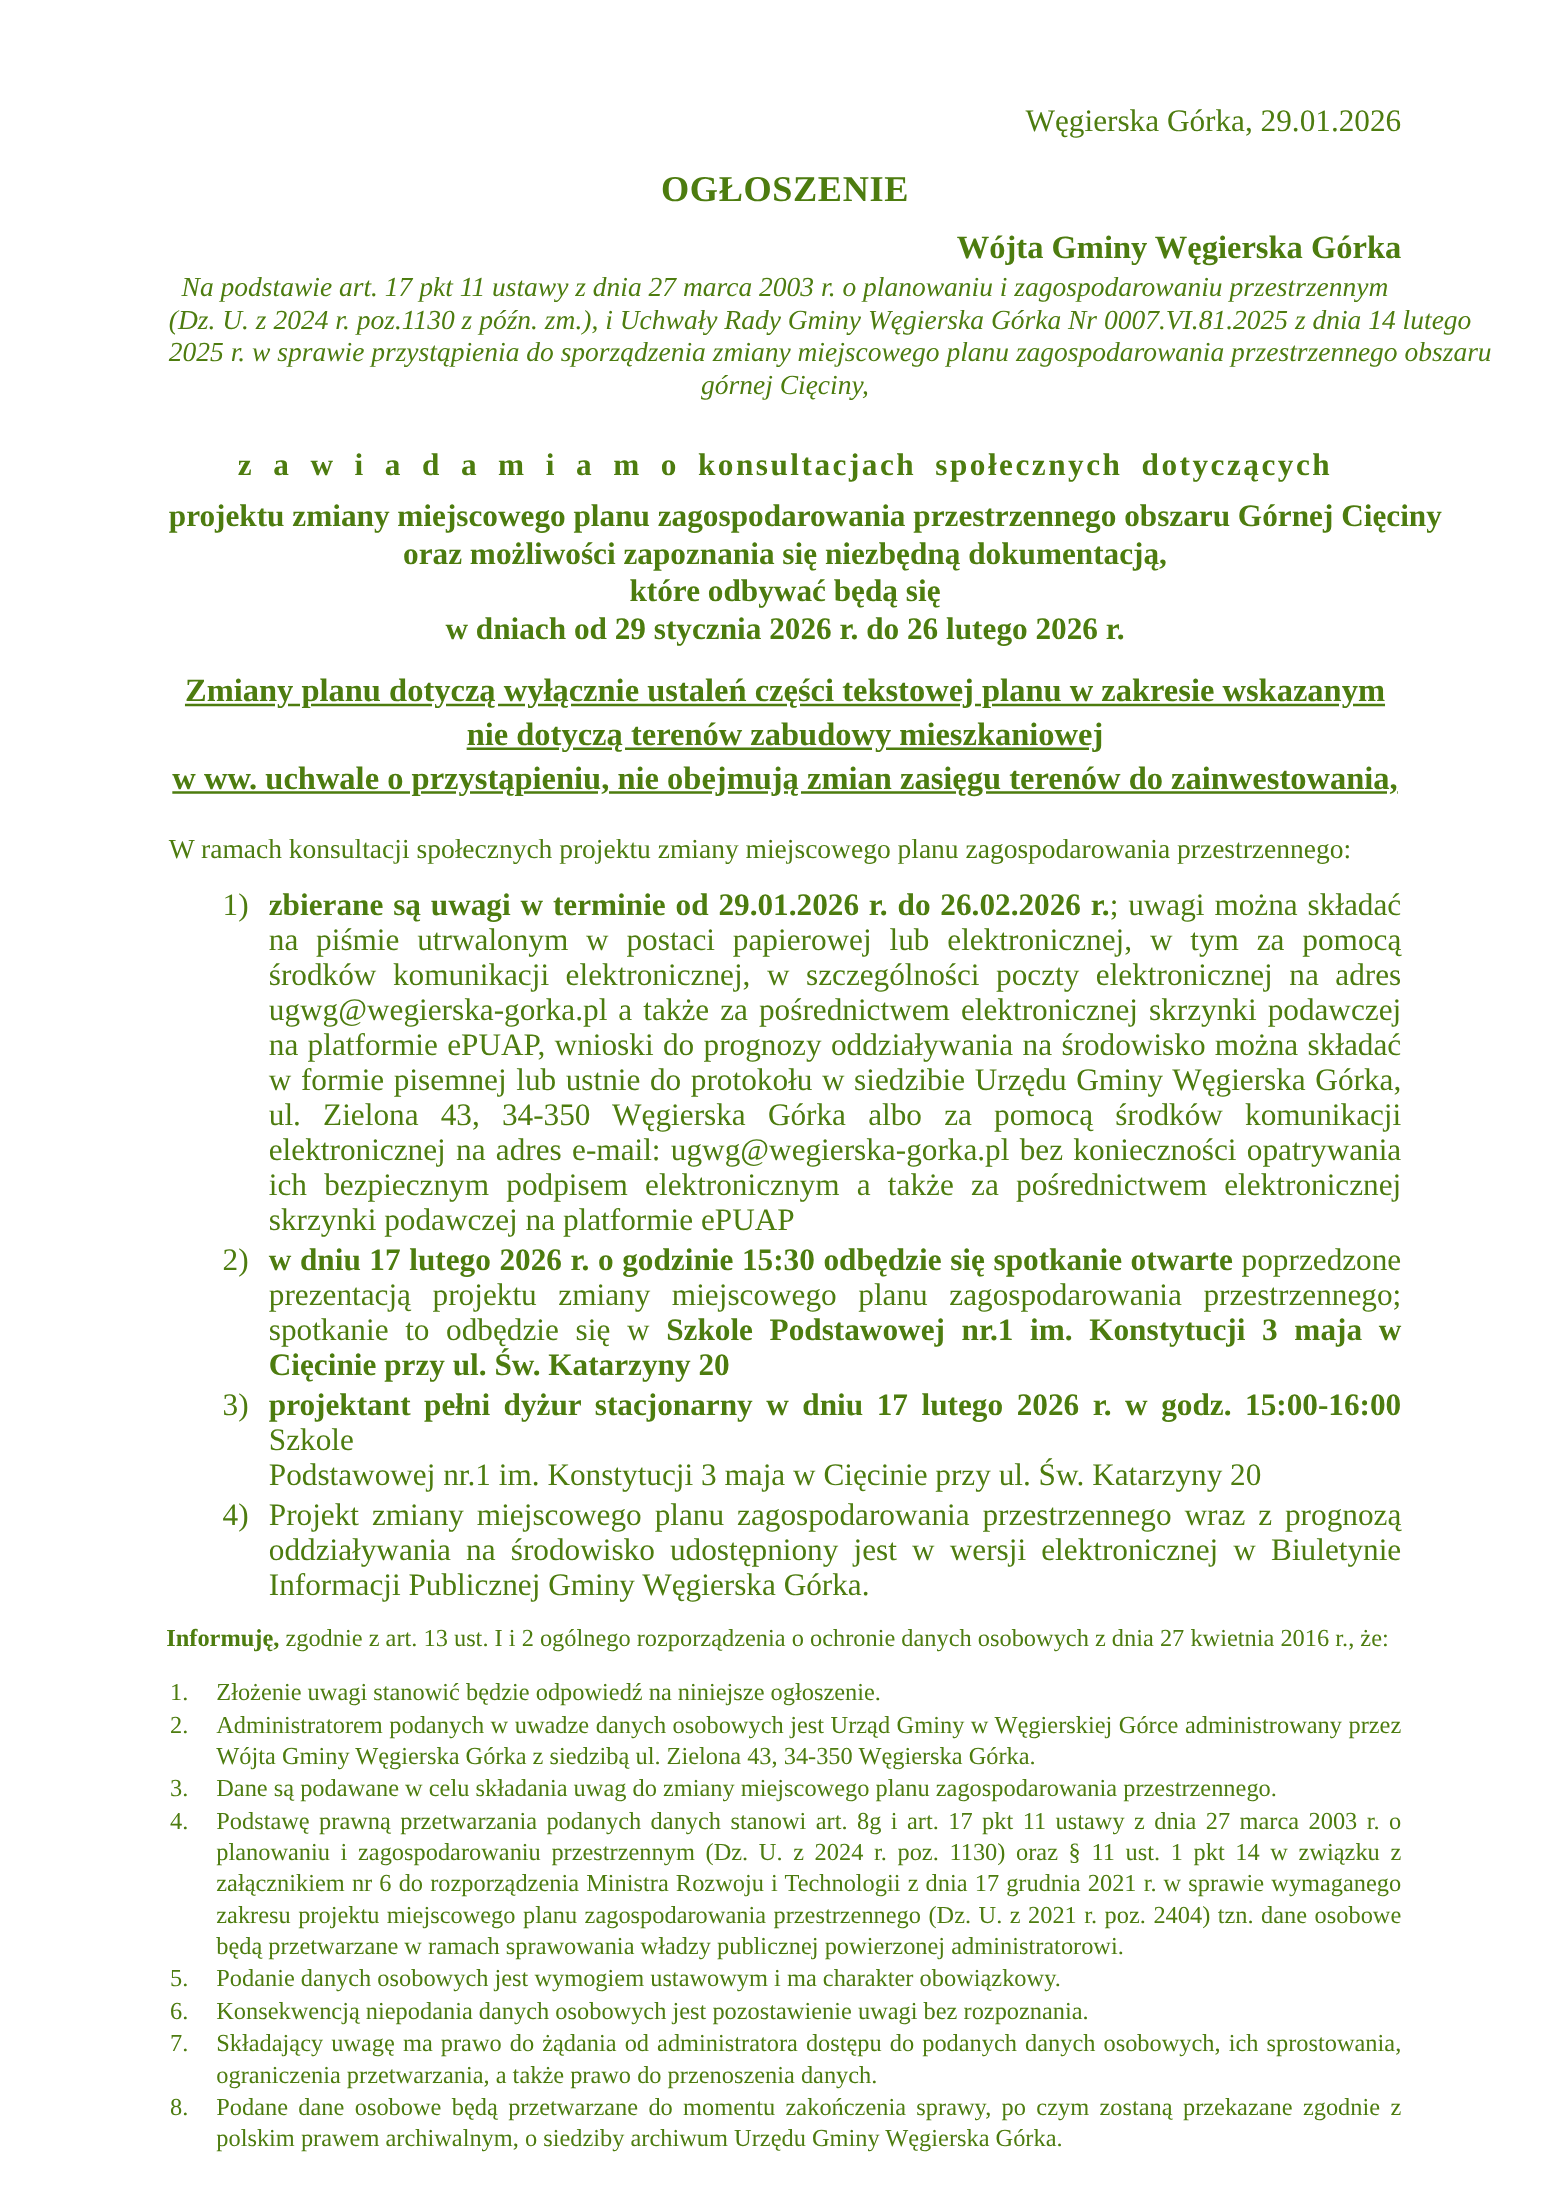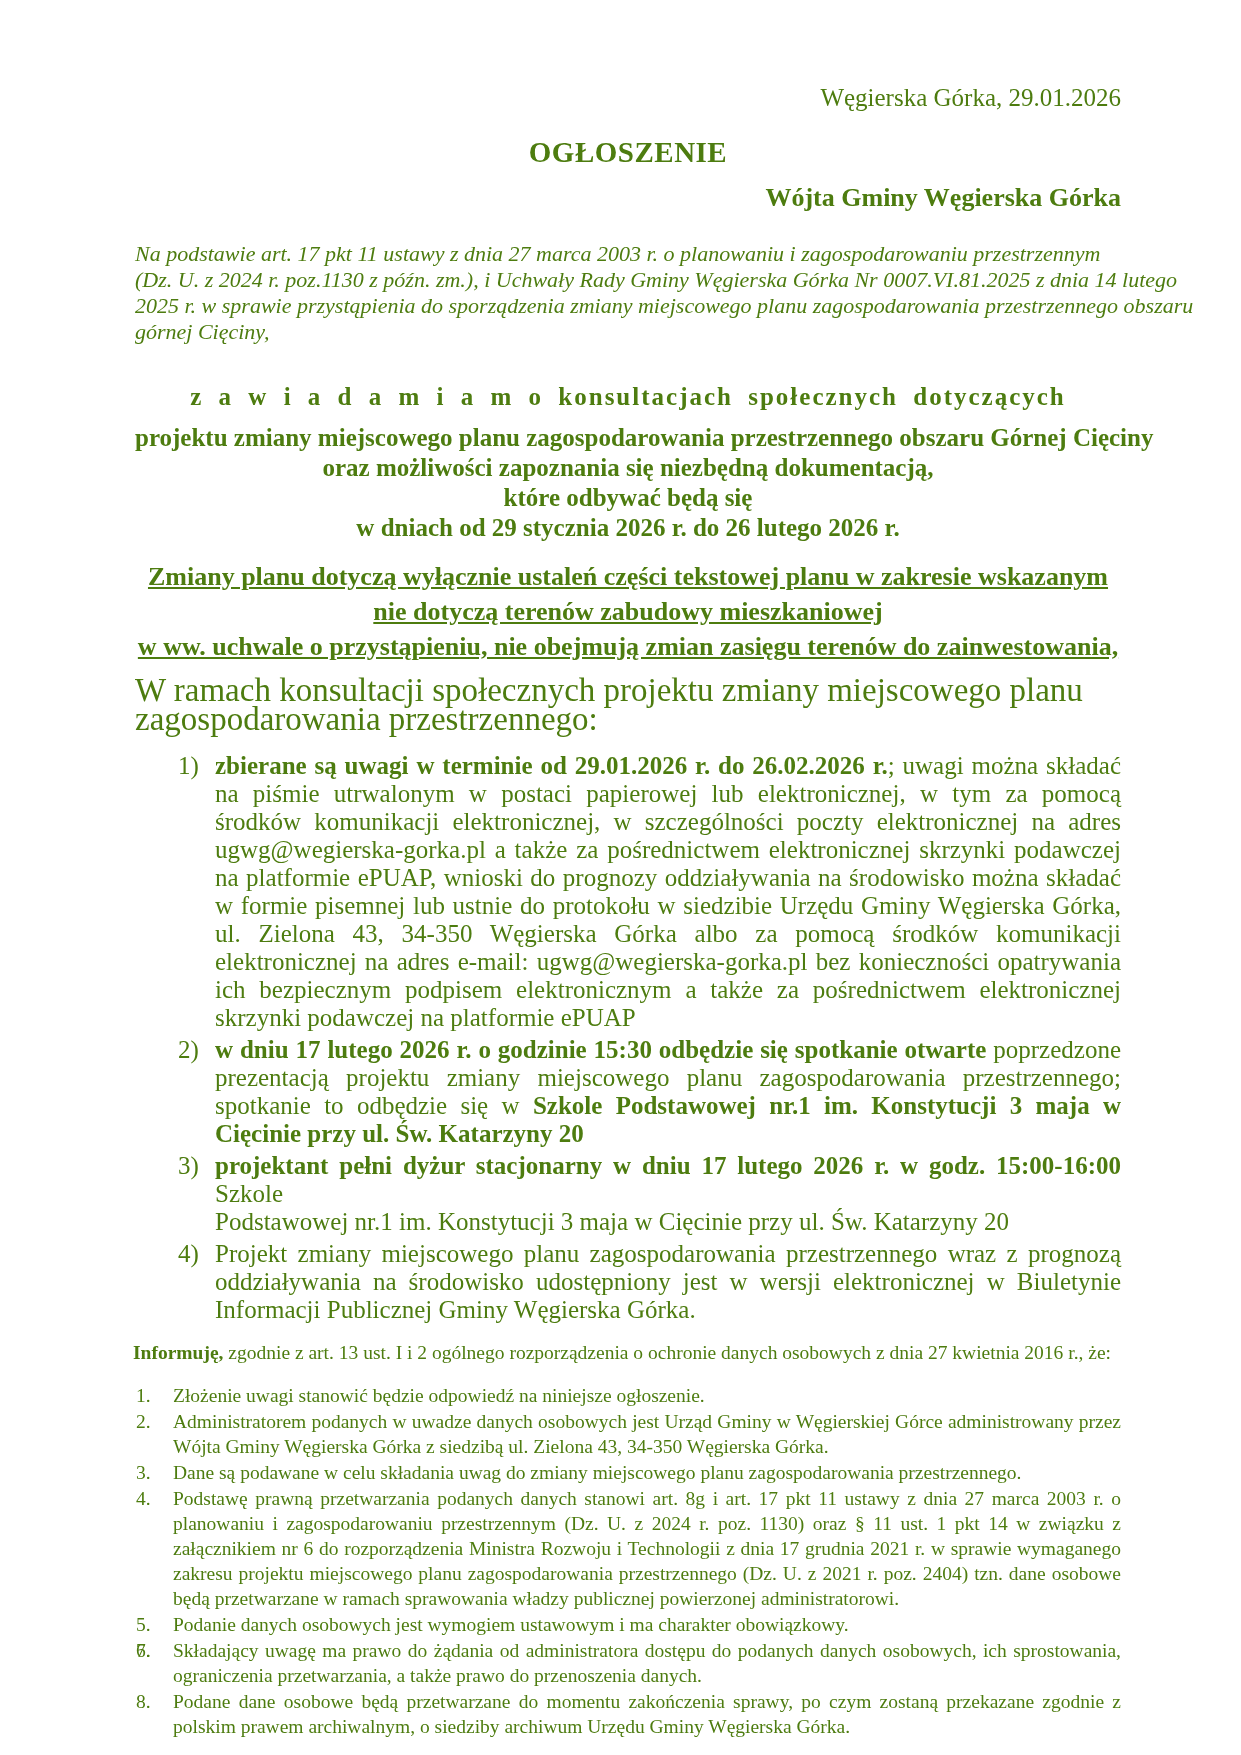--- a/index.html
+++ b/index.html
@@ -7,28 +7,28 @@
     width:1241px;height:1755px;box-sizing:border-box;
     padding:85px 120px 20px 135px;
     background:#ffffff;color:#4d7c0f;
     font-family:"Liberation Serif","DejaVu Serif",serif;
     position:relative;overflow:hidden;
   }
   .b{font-weight:bold;}
   .date-line{text-align:right;font-size:25px;line-height:25px;}
   .title{text-align:center;font-weight:bold;font-size:29px;margin-top:26px;letter-spacing:0.5px;}
   .subtitle{text-align:right;font-weight:bold;font-size:26px;margin-top:14px;}
-  .legal{margin-top:28px;font-style:italic;font-size:22px;line-height:26px;text-align:left;}
+  .legal{margin-top:4px;font-style:italic;font-size:22px;line-height:26px;text-align:center;}
   .legal .line{white-space:nowrap;}
   .notice{margin-top:38px;text-align:center;font-weight:bold;font-size:25px;letter-spacing:2px;word-spacing:7px;white-space:nowrap;}
   .subject{margin-top:12px;text-align:center;font-weight:bold;font-size:25px;line-height:30px;}
   .subject .line{white-space:nowrap;}
   .emphasis{margin-top:16px;text-align:center;font-weight:bold;font-size:26px;line-height:35px;}
   .emphasis .line{white-space:nowrap;text-decoration:underline;}
-  .intro{margin-top:12px;font-size:33px;line-height:29px;}
+  .intro{margin-top:24px;font-size:22px;line-height:29px;}
   .main-list{margin-top:18px;}
   .main-list .li{position:relative;padding-left:80px;text-align:justify;font-size:25px;line-height:28px;}
   .main-list .li + .li{margin-top:4px;}
   .main-list .num{position:absolute;left:43px;}
   .gdpr{margin-top:16px;margin-left:-2px;}
   .gdpr-intro{font-size:19.5px;line-height:25px;}
   .gdpr-list{margin-top:18px;}
   .gdpr-list .li{position:relative;padding-left:40px;text-align:justify;font-size:19.5px;line-height:25px;}
   .gdpr-list .li + .li{margin-top:1px;}
   .gdpr-list .num{position:absolute;left:3px;}
@@ -75,19 +75,19 @@
     </div>
 
   <div class="gdpr">
     <div class="gdpr-intro"><span class="b">Informuję,</span><span> zgodnie z art. 13 ust. I i 2 ogólnego rozporządzenia o ochronie danych osobowych z dnia 27 kwietnia 2016 r., że:</span></div>
     <div class="gdpr-list">
         <div class="li"><span class="num">1.</span><span><span>Złożenie uwagi stanowić będzie odpowiedź na niniejsze ogłoszenie.</span></span></div>
         <div class="li"><span class="num">2.</span><span><span>Administratorem podanych w uwadze danych osobowych jest Urząd Gminy w Węgierskiej Górce administrowany przez Wójta Gminy Węgierska Górka z siedzibą ul. Zielona 43, 34-350 Węgierska Górka.</span></span></div>
         <div class="li"><span class="num">3.</span><span><span>Dane są podawane w celu składania uwag do zmiany miejscowego planu zagospodarowania przestrzennego.</span></span></div>
         <div class="li"><span class="num">4.</span><span><span>Podstawę prawną przetwarzania podanych danych stanowi art. 8g i art. 17 pkt 11 ustawy z dnia 27 marca 2003 r. o planowaniu i zagospodarowaniu przestrzennym (Dz. U. z 2024 r. poz. 1130) oraz § 11 ust. 1 pkt 14 w związku z załącznikiem nr 6 do rozporządzenia Ministra Rozwoju i Technologii z dnia 17 grudnia 2021 r. w sprawie wymaganego zakresu projektu miejscowego planu zagospodarowania przestrzennego (Dz. U. z 2021 r. poz. 2404) tzn. dane osobowe będą przetwarzane w ramach sprawowania władzy publicznej powierzonej administratorowi.</span></span></div>
         <div class="li"><span class="num">5.</span><span><span>Podanie danych osobowych jest wymogiem ustawowym i ma charakter obowiązkowy.</span></span></div>
-        <div class="li"><span class="num">6.</span></div>
+        <div class="li"><span class="num">6.</span><span><span>Konsekwencją niepodania danych osobowych jest pozostawienie uwagi bez rozpoznania.</span></span></div>
         <div class="li"><span class="num">7.</span><span><span>Składający uwagę ma prawo do żądania od administratora dostępu do podanych danych osobowych, ich sprostowania, ograniczenia przetwarzania, a także prawo do przenoszenia danych.</span></span></div>
         <div class="li"><span class="num">8.</span><span><span>Podane dane osobowe będą przetwarzane do momentu zakończenia sprawy, po czym zostaną przekazane zgodnie z polskim prawem archiwalnym, o siedziby archiwum Urzędu Gminy Węgierska Górka.</span></span></div>
       </div>
   </div>
 
 </div>
 
 </body></html>

